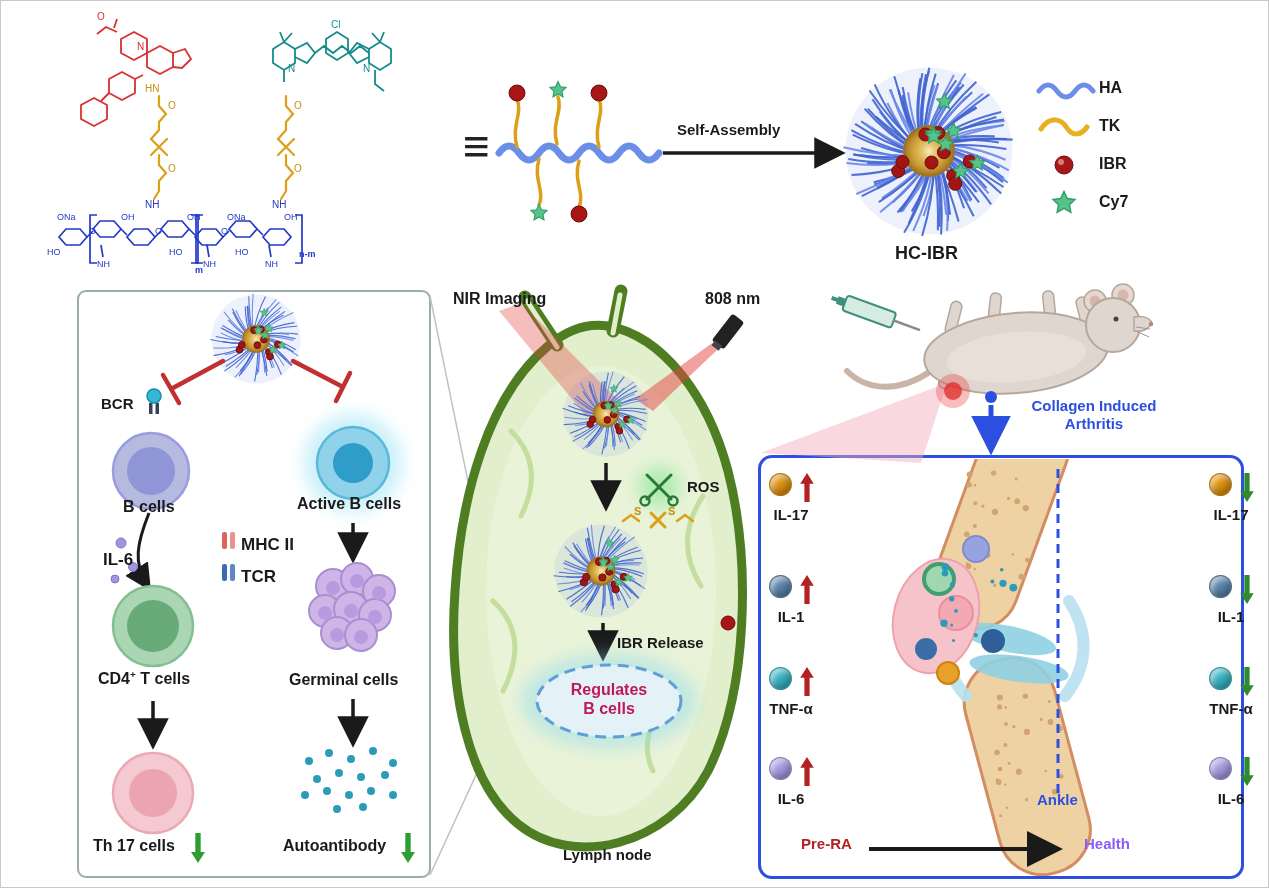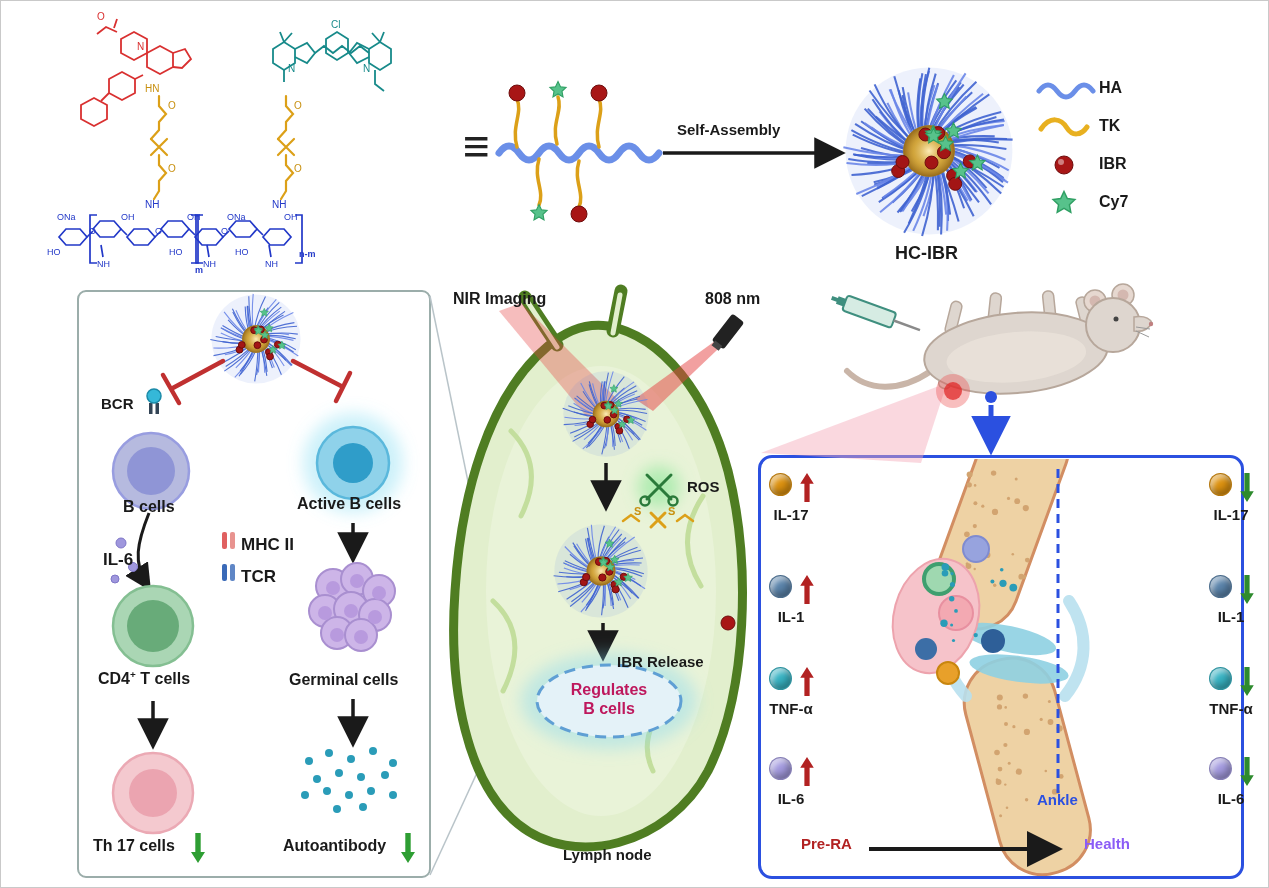--- a/index.html
+++ b/index.html
@@ -817,27 +817,31 @@
   <div class="lbl b s16" style="left:97px;top:668px"><span>CD4</span><sup>+</sup><span> T cells</span></div>
   <div class="lbl b s16" style="left:288px;top:670px">Germinal cells</div>
   <div class="lbl b s16" style="left:92px;top:836px">Th 17 cells</div>
   <div class="lbl b s16" style="left:282px;top:836px">Autoantibody</div>
 
   <div class="lbl b s16" style="left:452px;top:289px">NIR Imaging</div>
   <div class="lbl b s16" style="left:704px;top:289px">808 nm</div>
   <div class="lbl b s15" style="left:686px;top:477px">ROS</div>
   <span class="lbl s11 b gold" style="left:633px;top:504px">S</span>
   <span class="lbl s11 b gold" style="left:667px;top:504px">S</span>
-  <div class="lbl b s15" style="left:616px;top:652px">IBR Release</div>
+  <div class="lbl b s15" style="left:616px;top:633px">IBR Release</div>
   <div class="lbl b s16 c red" style="left:548px;top:680px;width:120px">
     <div>Regulates</div>
     <div>B cells</div>
   </div>
   <div class="lbl b s17" style="left:562px;top:845px">Lymph node</div>
 
+  <div class="lbl b s17 c blue" style="left:1005px;top:396px;width:176px">
+    <div>Collagen Induced</div>
+    <div>Arthritis</div>
+  </div>
   <div class="lbl b s15 blue" style="left:1036px;top:790px">Ankle</div>
   <div class="lbl b s17" style="left:800px;top:834px;color:#b22222">Pre-RA</div>
   <div class="lbl b s17 green" style="left:1083px;top:834px">Health</div>
 
   <div class="cyto up" style="left:750px;top:472px">
     <div class="cyto-row">
         <span class="dot" style="background: rgb(221, 146, 16);"></span>
         <svg class="tr" viewBox="0 0 14 30">
           <path d="M7,0 L14,11 L9.7,11 L9.7,30 L4.3,30 L4.3,11 L0,11 Z"></path>
         </svg>

